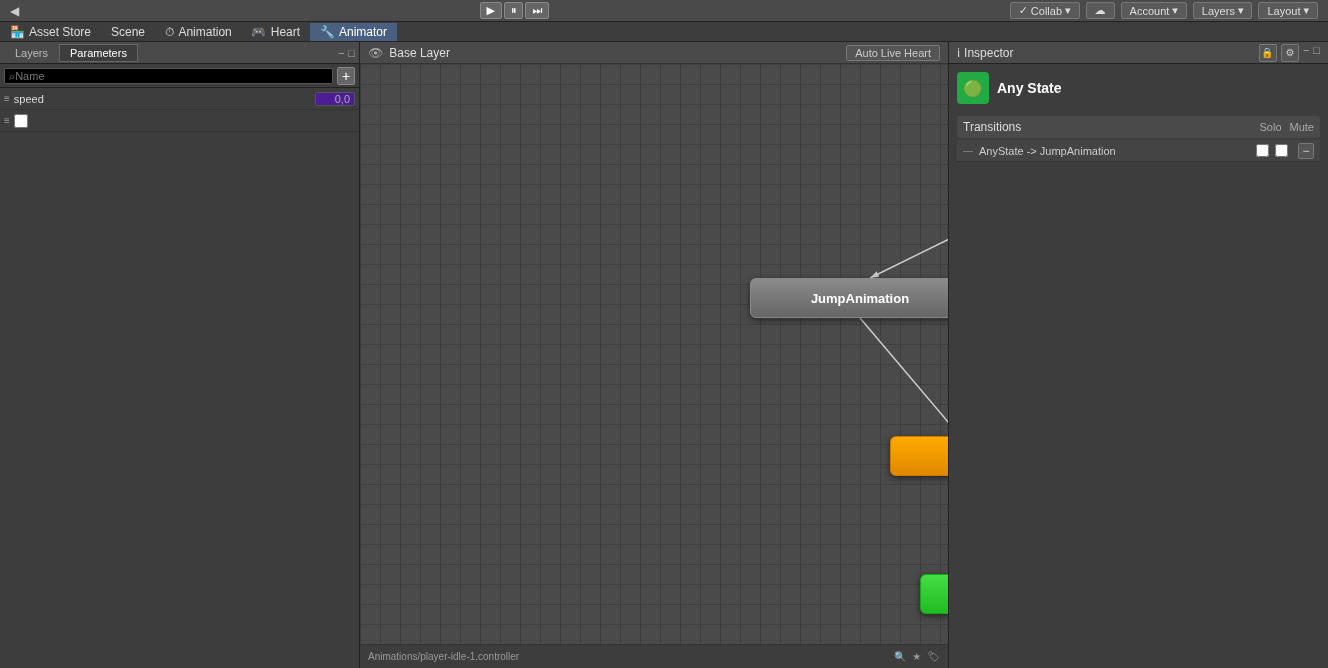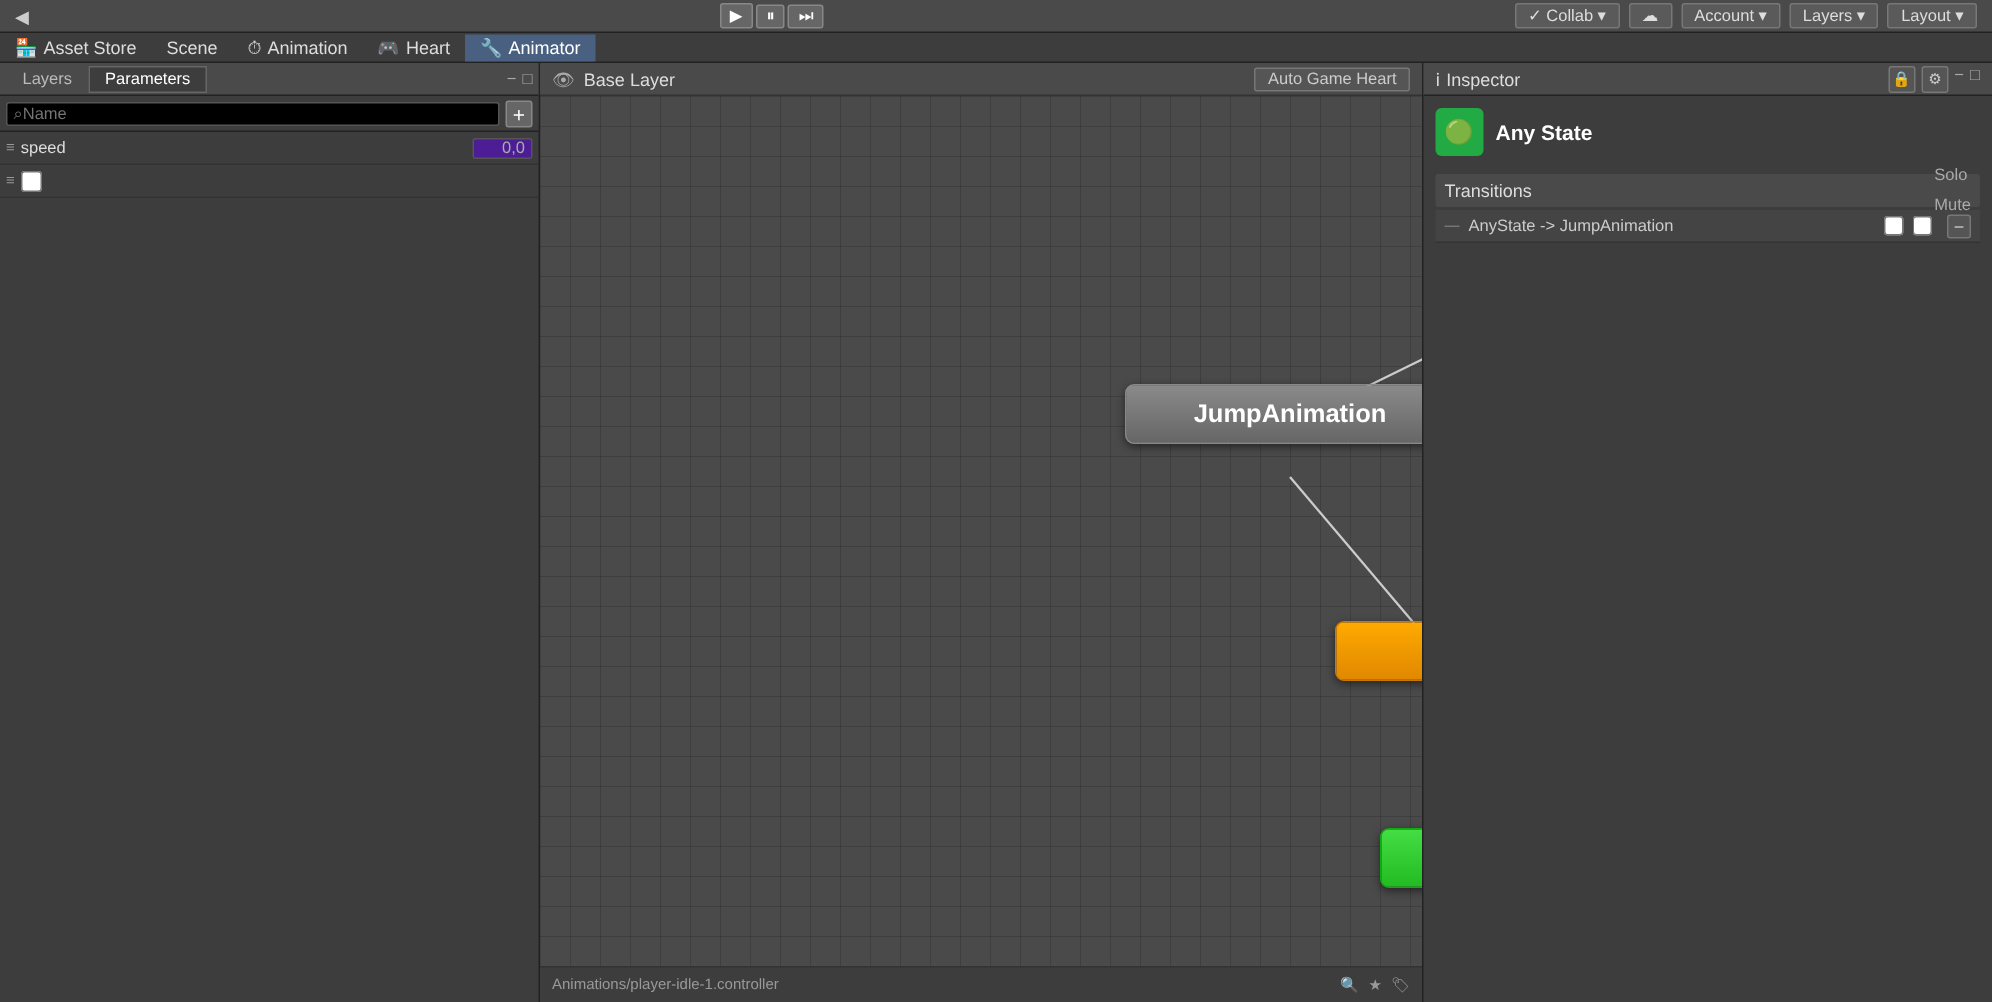--- a/index.html
+++ b/index.html
@@ -272,25 +272,26 @@
       gap: 6px;
     }
 
     
     .state-node {
       position: absolute;
       border-radius: 6px;
       display: flex;
       align-items: center;
       justify-content: center;
-      font-size: 17px;
+      font-size: 13px;
       font-weight: bold;
       color: #fff;
       cursor: pointer;
       box-shadow: 0 2px 6px rgba(0,0,0,0.5);
+      margin-top: 22px;
     }
     .state-jump {
       background: linear-gradient(180deg, #8a8a8a 0%, #666 100%);
       border: 1px solid #888;
       width: 220px;
       height: 40px;
       left: 390px;
       top: 192px;
     }
     .state-idle {
@@ -405,21 +406,20 @@
     .section-title {
       font-size: 12px;
       color: #ddd;
       font-weight: normal;
     }
     .section-cols {
       display: flex;
       gap: 8px;
       font-size: 11px;
       color: #aaa;
-      flex-direction: column;
     }
 
     .transition-item {
       height: 22px;
       background: #444;
       display: flex;
       align-items: center;
       padding: 0 6px;
       gap: 6px;
       border-bottom: 1px solid #333;
@@ -551,21 +551,21 @@
   </div>
 
   <div class="canvas-area">
 
     <div class="canvas-header">
       <div class="canvas-header-left">
         <span class="layer-icon">👁</span>
         <span class="layer-name">Base Layer</span>
       </div>
       <button class="auto-live-btn">
-        <span>Auto Game Heart</span>
+        <span>Auto Live Heart</span>
       </button>
     </div>
 
     <div class="grid-canvas">
 
       <svg class="arrows-svg">
 
         <defs>
           <marker id="arrowhead" markerWidth="6" markerHeight="4" refX="6" refY="2" orient="auto">
             <polygon points="0 0, 6 2, 0 4" fill="#ccc"></polygon>

